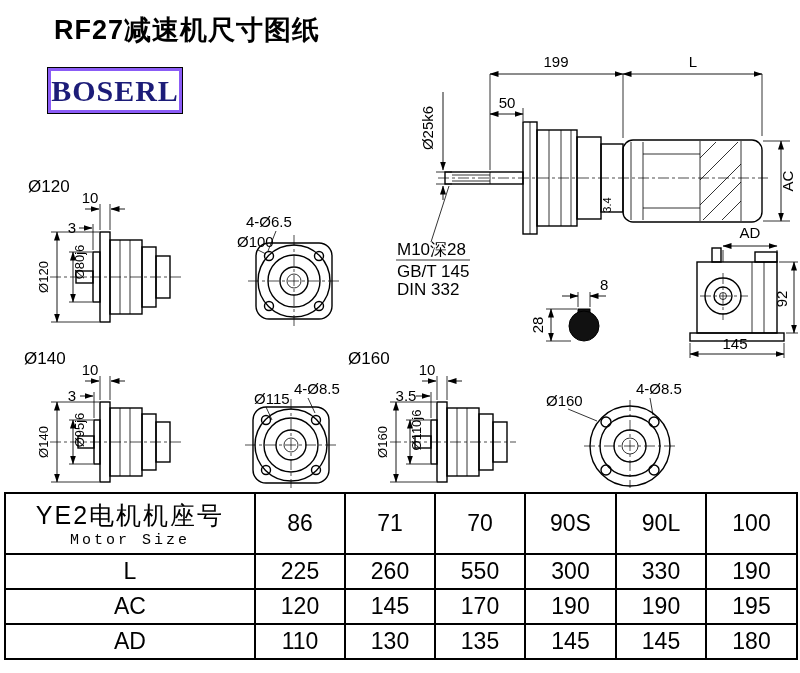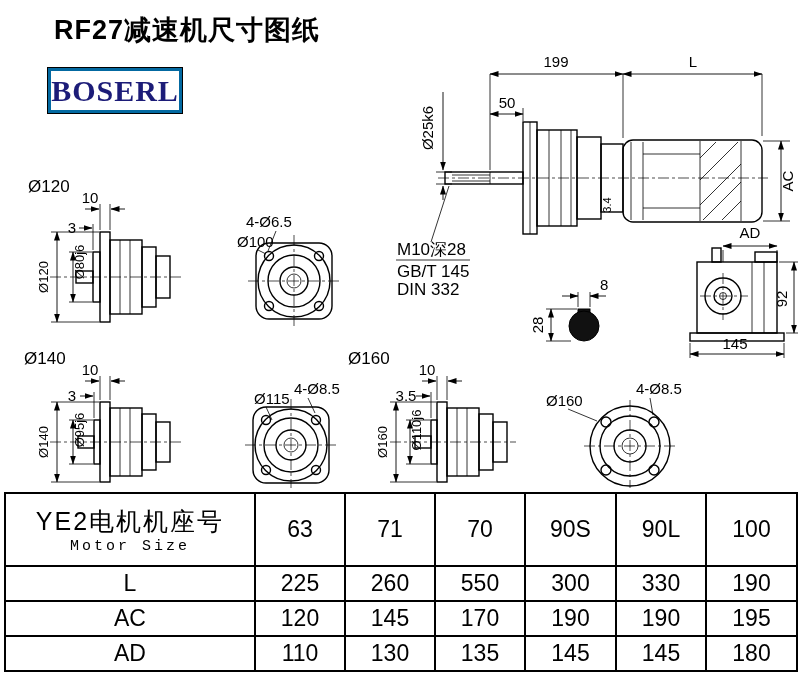--- a/index.html
+++ b/index.html
@@ -2,21 +2,21 @@
 <html><head>
 <meta charset="utf-8">
 <style>
   * { margin:0; padding:0; box-sizing:border-box; }
   html,body { background:#fff; }
   body { width:800px; height:673px; font-family:"Liberation Sans",sans-serif; color:#000; }
   .page { position:relative; width:800px; height:673px; background:#fff; overflow:hidden; }
 
   .title { position:absolute; left:54px; top:12px; font-size:27px; font-weight:bold; letter-spacing:1px; }
   .logo { position:absolute; left:48px; top:68px; width:134px; height:45px;
-          border:3px solid #0369a1; outline:1px solid #000;
+          border:3px solid #8b5cf6; outline:1px solid #000;
           display:flex; align-items:center; justify-content:center; background:#fff; }
   .logo-text { font-family:"Liberation Serif",serif; font-size:30px; font-weight:bold;
                color:#1c1c78; letter-spacing:1px; }
 
   .dwg { position:absolute; left:0; top:0; }
   .dwg text { font-family:"Liberation Sans",sans-serif; fill:#000; }
   .txt { font-size:15px; }
   .sm  { font-size:13px; }
   .xs  { font-size:11px; }
   .lbl { font-size:17px; }
@@ -25,21 +25,21 @@
   .t  { fill:none; stroke:#000; stroke-width:0.8; }
   .cl { fill:none; stroke:#000; stroke-width:0.7; stroke-dasharray:11 3 3 3; }
   .d  { fill:none; stroke:#000; stroke-width:0.9; marker-start:url(#arr); marker-end:url(#arr); }
   .de { fill:none; stroke:#000; stroke-width:0.9; marker-end:url(#arr); }
   .solid { fill:#111; stroke:#000; stroke-width:1; }
 
   .spec { position:absolute; left:4px; top:492px; width:792px;
           border-collapse:collapse; table-layout:fixed; }
   .spec td { border:2px solid #000; text-align:center; vertical-align:middle;
              font-size:23px; overflow:hidden; }
-  .spec tr.hdr { height:73px; }
+  .spec tr.hdr { height:61px; }
   .spec tr.row { height:35px; }
   .hdr-cn { font-size:25px; letter-spacing:2px; }
   .hdr-en { font-family:"Liberation Mono",monospace; font-size:15px; letter-spacing:3px; }
 </style>
 </head>
 <body>
 
 <div class="page">
 
   <h1 class="title">RF27减速机尺寸图纸</h1>
@@ -307,21 +307,21 @@
         <col style="width:91px">
         <col style="width:90px">
         <col style="width:91px">
     </colgroup>
     <tbody>
       <tr class="hdr">
         <td>
           <div class="hdr-cn">YE2电机机座号</div>
           <div class="hdr-en">Motor Size</div>
         </td>
-        <td>63</td>
+        <td>86</td>
         <td>71</td>
         <td>70</td>
         <td>90S</td>
         <td>90L</td>
         <td>100</td>
       </tr>
       <tr class="row">
         <td>L</td>
         <td>225</td>
         <td>260</td>

